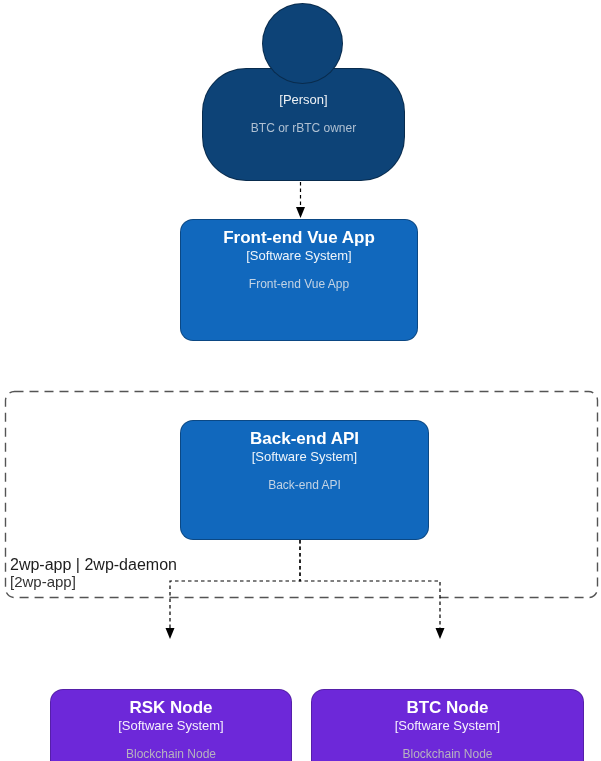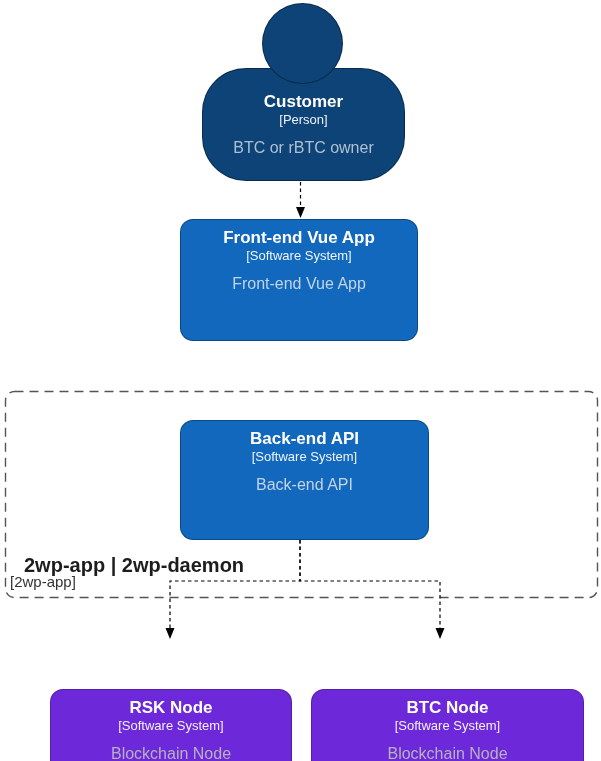--- a/index.html
+++ b/index.html
@@ -45,21 +45,21 @@
     font-weight: bold;
     color: #ffffff;
   }
   .node-subtitle {
     font-size: 13px;
     line-height: 16px;
     color: rgba(255,255,255,0.93);
   }
   .node-desc {
     margin-top: 13px;
-    font-size: 16px;
+    font-size: 12px;
     line-height: 14px;
   }
   .system .node-desc { color: #c3d3e4; }
   .external .node-desc { color: #b7b2bf; }
   .person-desc-color { color: #afc0d2; }
 
   
   .person-head {
     position: absolute;
     left: 262px; top: 3px;
@@ -98,25 +98,24 @@
   .btc      { left: 311px; top: 641px; width: 273px; height: 117px; }
 
   
   .boundary-label {
     position: absolute;
     left: 10px; top: 555px;
     text-align: left;
     z-index: 2;
   }
   .boundary-title {
-    font-size: 20px;
+    font-size: 16px;
     line-height: 20px;
-    font-weight: bold;
+    font-weight: normal;
     color: #1d1d1d;
-    margin-left: 14px;
   }
   .boundary-subtitle {
     font-size: 15px;
     line-height: 14px;
     color: #333333;
   }
 </style>
 </head>
 <body>
 
@@ -138,21 +137,20 @@
 
   <div class="boundary-label">
     <div class="boundary-title">2wp-app | 2wp-daemon</div>
     <div class="boundary-subtitle">[2wp-app]</div>
   </div>
 
   <div>
     <div class="person-body"></div>
     <div class="person-head"></div>
     <div class="person-text">
-      <div class="node-title">Customer</div>
       <div class="node-subtitle">[Person]</div>
       <div class="node-desc person-desc-color">BTC or rBTC owner</div>
     </div>
   </div>
 
   <div class="node system frontend">
     <div class="node-title">Front-end Vue App</div>
     <div class="node-subtitle">[Software System]</div>
     <div class="node-desc">Front-end Vue App</div>
   </div>

